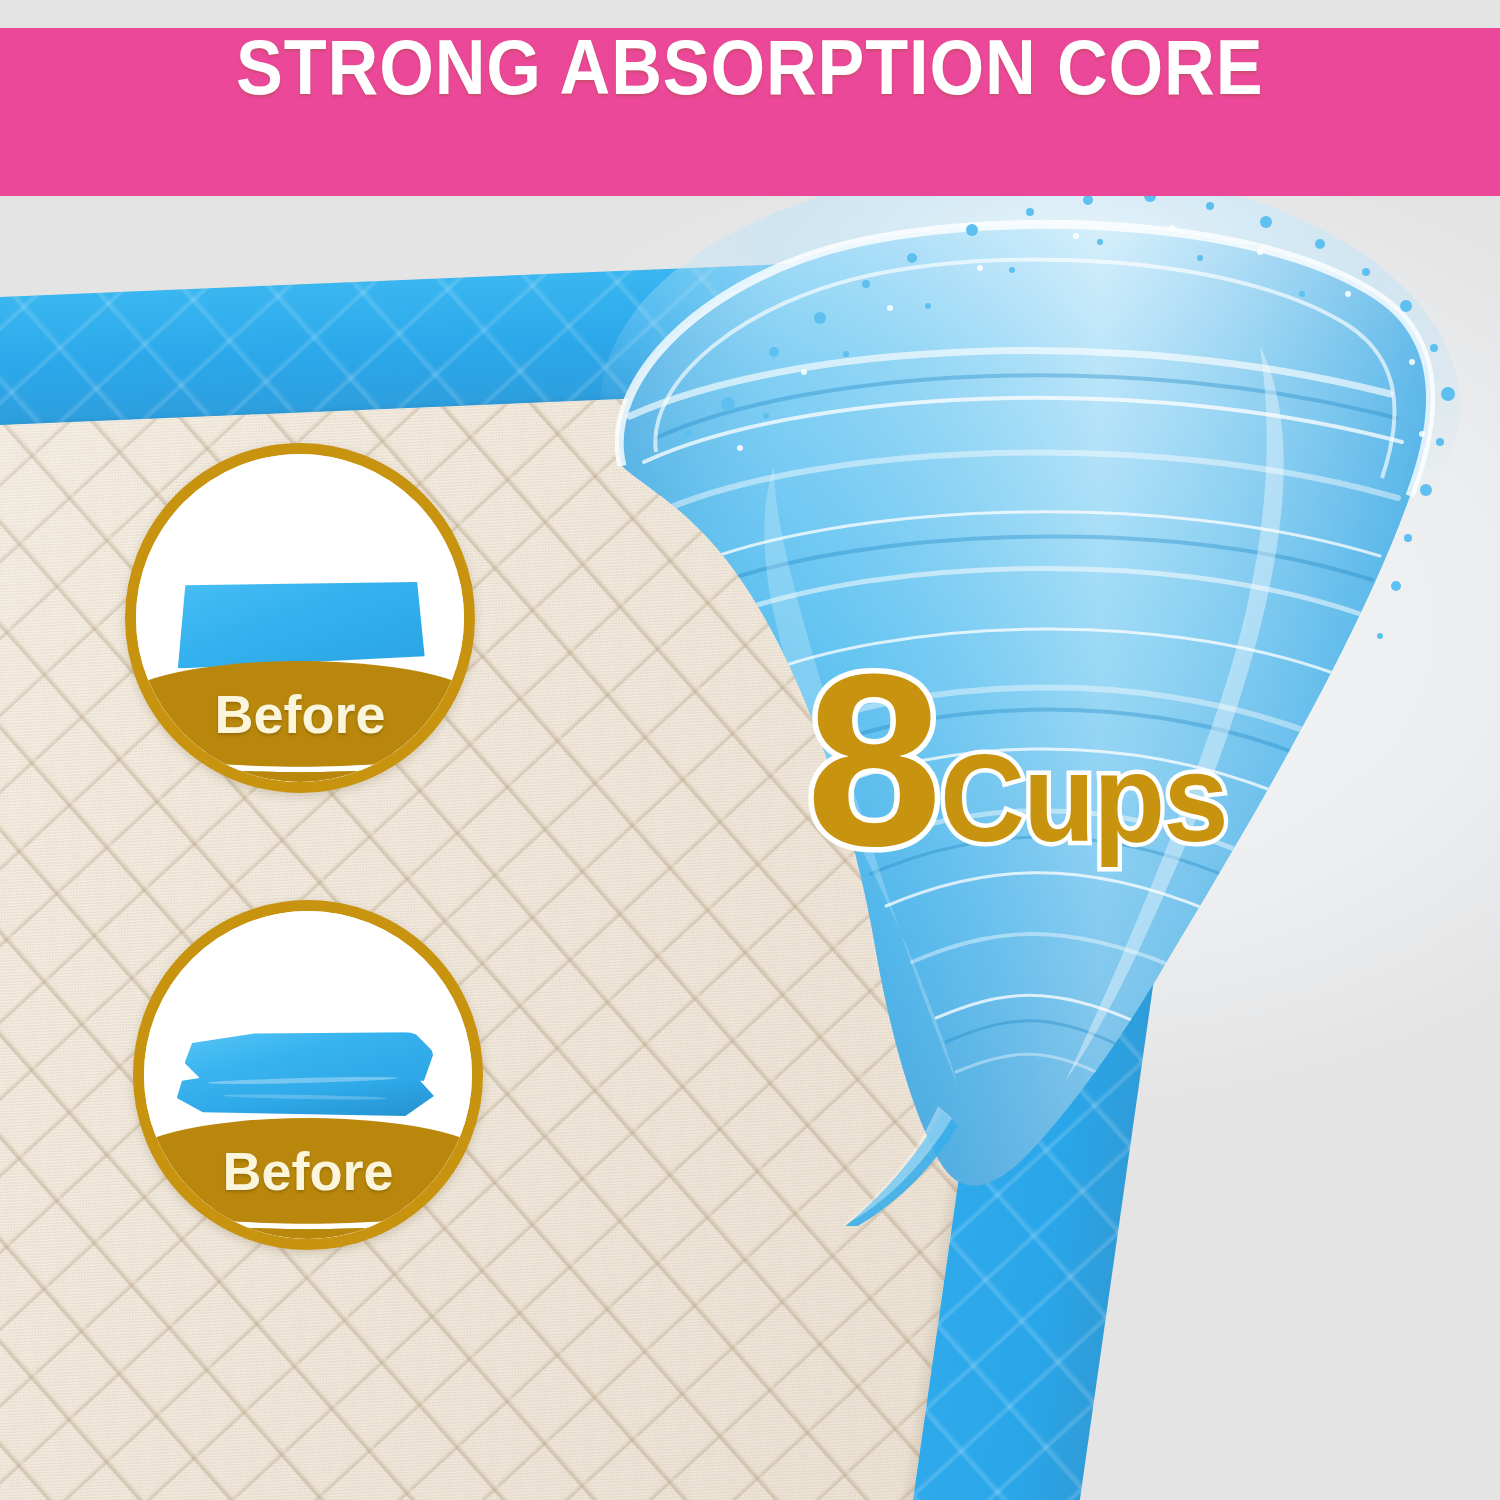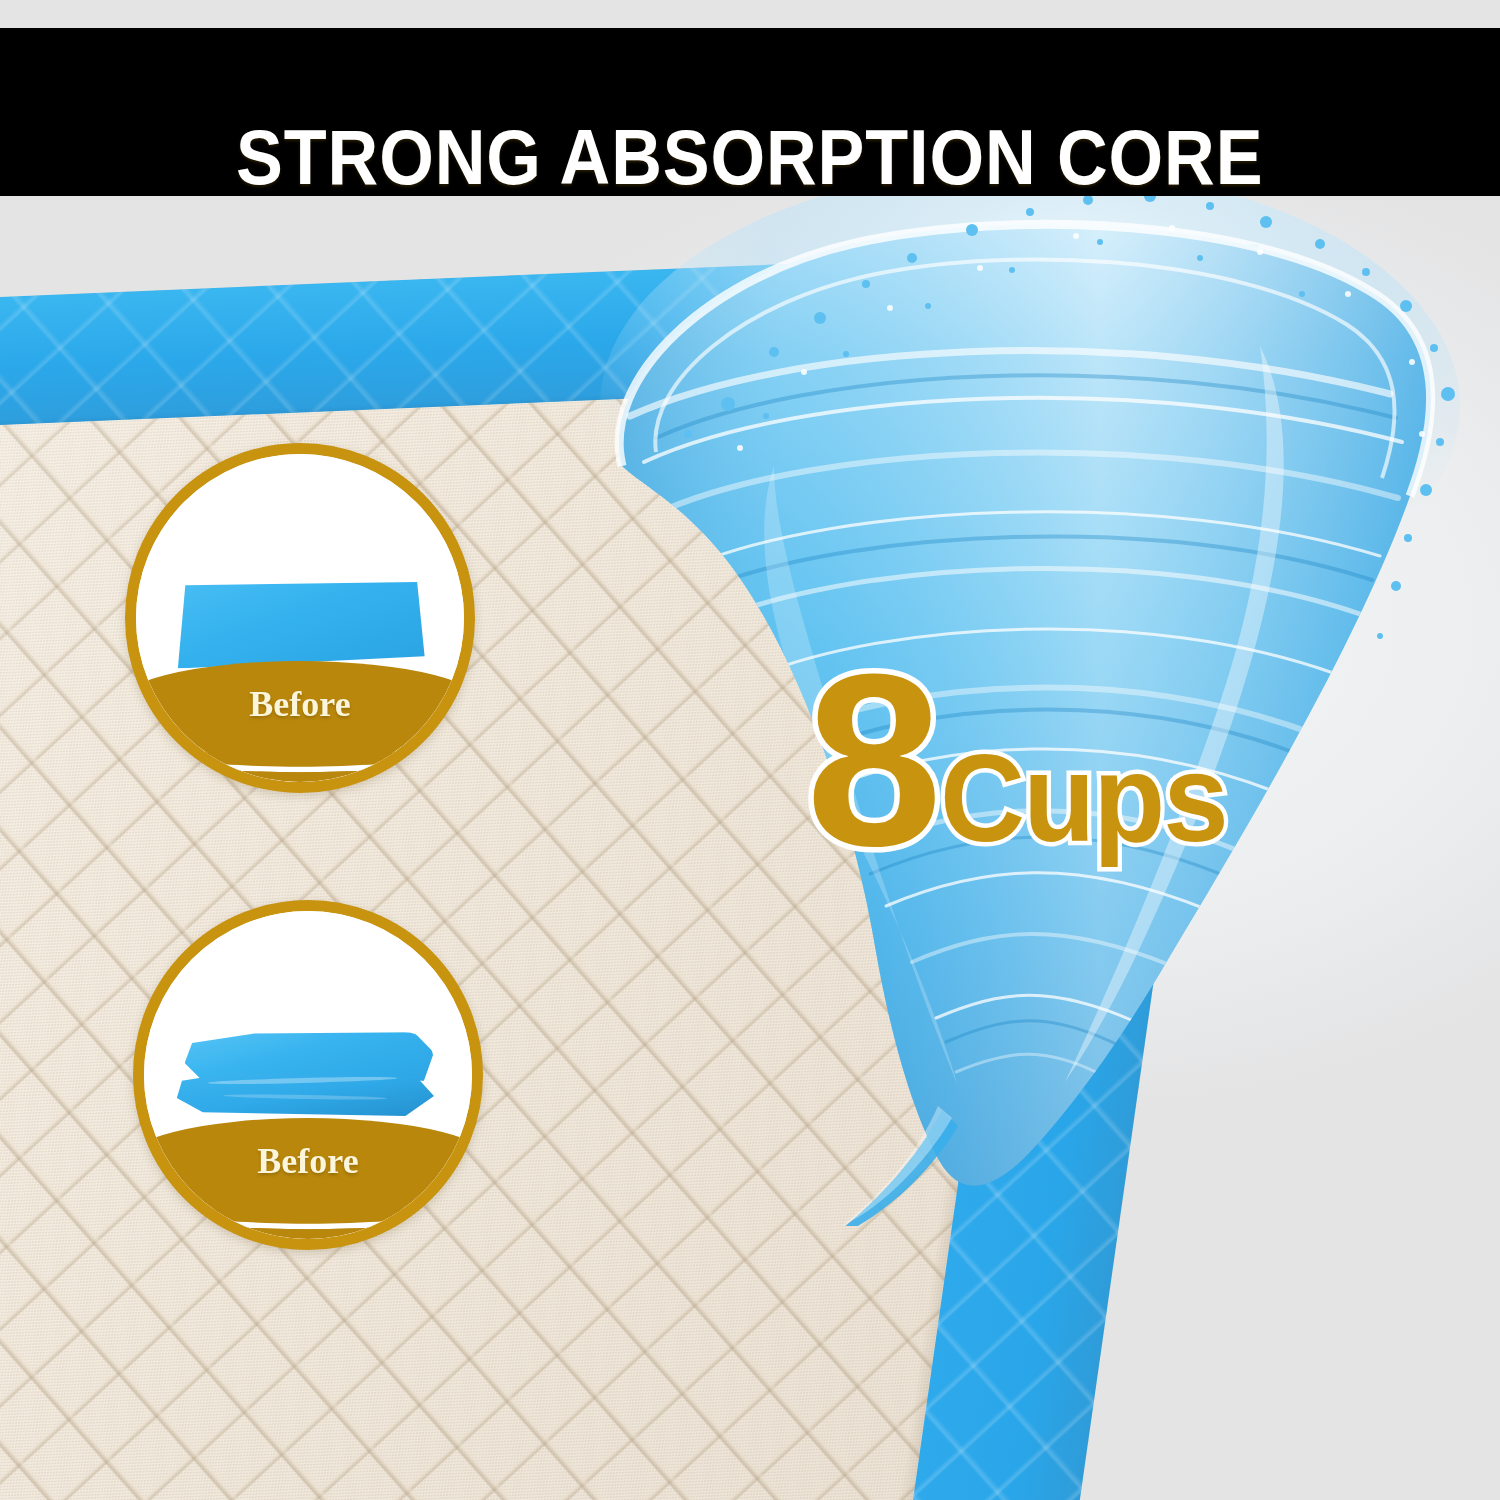--- a/index.html
+++ b/index.html
@@ -22,23 +22,23 @@
     left: 0; top: 0;
     width: 1500px; height: 28px;
     background: #e4e4e5;
   }
 
   
   .banner {
     position: absolute;
     left: 0; top: 28px;
     width: 1500px; height: 168px;
-    background: #000000;
+    background: #ec4899;
     display: flex;
-    align-items: flex-end;
+    align-items: flex-start;
     justify-content: center;
     box-sizing: border-box;
   }
   .banner-title {
     color: #ffffff;
     font-family: "Liberation Sans Narrow", "Liberation Sans", "DejaVu Sans Condensed", sans-serif;
     font-weight: 700;
     font-size: 78px;
     letter-spacing: 1px;
     line-height: 1;
@@ -209,23 +209,23 @@
     background: #b9870b;
     border-radius: 50% 50% 0 0 / 34% 34% 0 0;
   }
   .badge-band-label {
     position: absolute;
     left: 0;
     top: 16%;
     width: 100%;
     text-align: center;
     color: #fbf5dc;
-    font-family: Liberation Serif, serif;
+    font-family: Liberation Sans, sans-serif;
     font-weight: 700;
-    font-size: 36px;
+    font-size: 54px;
     letter-spacing: 0px;
     text-shadow: 0 2px 3px rgba(90,64,0,0.35);
   }
   .badge-arc {
     position: absolute;
     left: 23%;
     bottom: 14%;
     width: 54%;
     height: 34px;
     background: #ffffff;

